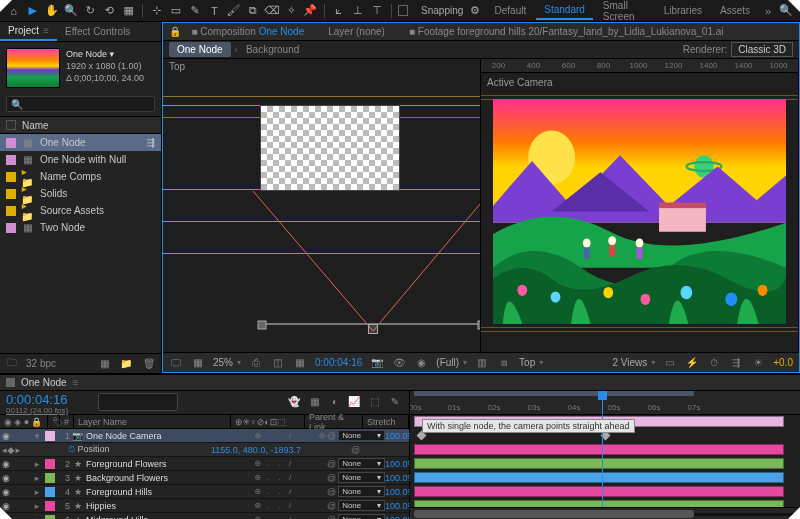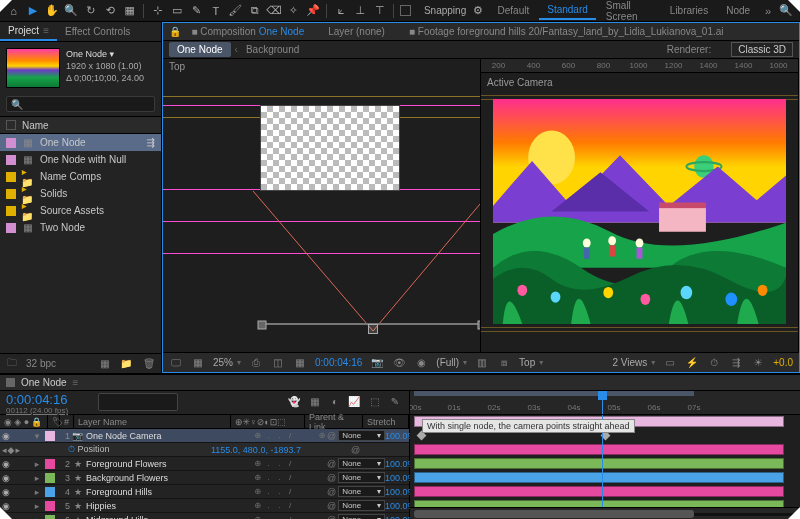--- a/index.html
+++ b/index.html
@@ -44,21 +44,21 @@
   #comp { flex:1; display:flex; flex-direction:column; border:1px solid #288ce8; background:#232323;}
   #comp .ctabs { height:18px; display:flex; align-items:center; border-bottom:1px solid #000; background:#2a2a2a; padding-left:6px; gap:10px; font-size:10px;}
   #comp .ctabs .lock { color:#888;}
   #comp .ctabs .lbl { color:#888;}
   #comp .ctabs .lbl .hl { color:#288ce8;}
   #comp .ctabs .sp { color:#888; margin-left:14px;}
   #secondbar { height:18px; display:flex; align-items:center; border-bottom:1px solid #000; padding:0 6px; font-size:10px; color:#aaa;}
   #secondbar .vtab { padding:2px 8px; background:#4a5568; color:#fff; border-radius:2px; margin-right:4px;}
   #secondbar .vtab2 { padding:2px 8px; color:#888;}
   #secondbar .rend { margin-left:auto; color:#888;}
-  #secondbar .rendbox { border:1px solid #555; padding:1px 6px; margin-left:20px; color:#ccc;}
+  #secondbar .rendbox { border:1px solid #555; padding:1px 6px; margin-left:4px; color:#ccc;}
 
   #viewsplit { flex:1; display:flex; min-height:0;}
   .viewcol { flex:1; display:flex; flex-direction:column; border-right:1px solid #000; position:relative; overflow:hidden;}
   .viewcol .vlabel { position:absolute; top:2px; left:6px; color:#999; font-size:10px; z-index:5;}
   .viewcol .guide { position:absolute; left:0; right:0; height:1px;}
 
   
   #topview { background:#1e1e1e; }
   #topview .checker { position:absolute; left:97px; top:46px; width:140px; height:86px;
      background-image:
@@ -178,21 +178,21 @@
   <span class="ticon">⊤</span>
   <span class="sep"></span>
   <span class="chk"></span>
   <span class="snap">Snapping</span>
   <span class="ticon">⚙</span>
   <div class="ws">
     <span>Default</span>
     <span class="active">Standard</span>
     <span>Small Screen</span>
     <span>Libraries</span>
-    <span>Node</span>
+    <span>Assets</span>
     <span class="ticon">»</span>
     <span class="ticon">🔍</span>
   </div>
 </div>
 
 <div id="main">
 
   <div id="projpanel">
     <div class="tabs">
       <div class="tab active"><span>Project</span><span class="ham">≡</span></div>

